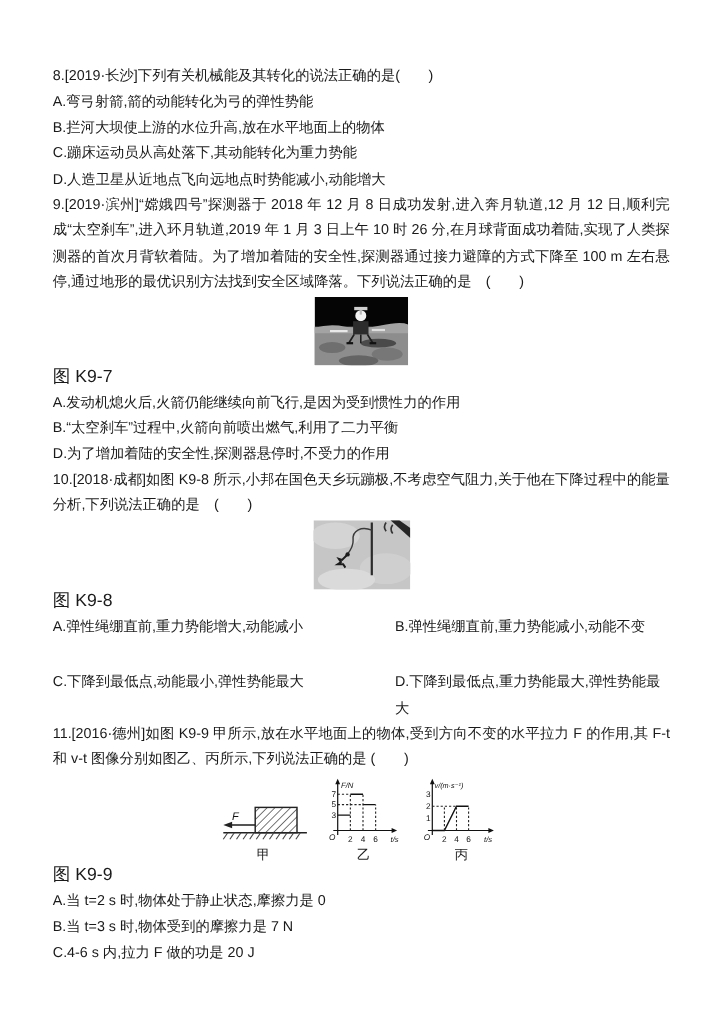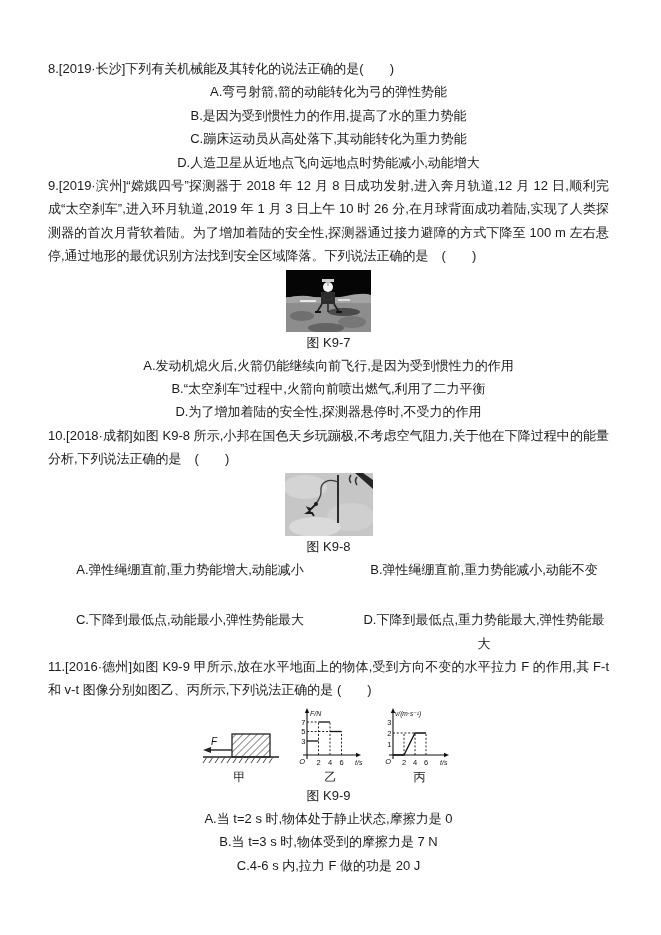--- a/index.html
+++ b/index.html
@@ -5,40 +5,40 @@
   * { box-sizing: border-box; }
   html,body { margin:0; padding:0; background:#ffffff; }
   .page {
     width:661px; height:935px; background:#ffffff; color:#000;
     font-family:"Liberation Sans","DejaVu Sans",sans-serif;
     position:relative; overflow:hidden;
   }
   .content { padding:57px 52px 0 48px; }
   p { margin:0; font-size:13px; line-height:23.4px; color:#1a1a1a; }
   .stem { text-align:justify; }
-  .opt { text-align:center; }
+  .opt { text-align:left; }
   .fig { text-align:center; }
   .fig svg { display:block; margin:2px auto 0 auto; }
-  .caption { font-size:13px; line-height:22px; text-align:center; color:#1a1a1a; }
+  .caption { font-size:16px; line-height:22px; text-align:left; color:#1a1a1a; }
   .opt-grid { display:grid; grid-template-columns:284px 1fr;gap:27px; }
   .figrow { display:flex; justify-content:center; align-items:flex-end; gap:16px; margin-top:3px; }
   .subfig { display:flex; flex-direction:column; align-items:center; }
   .sublabel { font-size:12px; line-height:15px; margin-top:1px; color:#1a1a1a; }
   .chart-text { font-family:"Liberation Sans","DejaVu Sans",sans-serif; fill:#111; }
   .ital { font-style:italic; }
 </style>
 </head>
 <body>
 
 <div class="page">
   <div class="content">
 
     <p class="stem">8.[2019·长沙]下列有关机械能及其转化的说法正确的是(　　)</p>
     <p class="opt">A.弯弓射箭,箭的动能转化为弓的弹性势能</p>
-    <p class="opt">B.是因为受到惯性力的作用,提高了水的重力势能</p>
+    <p class="opt">B.拦河大坝使上游的水位升高,放在水平地面上的物体</p>
     <p class="opt">C.蹦床运动员从高处落下,其动能转化为重力势能</p>
     <p class="opt">D.人造卫星从近地点飞向远地点时势能减小,动能增大</p>
 
     <p class="stem">9.[2019·滨州]“嫦娥四号”探测器于 2018 年 12 月 8 日成功发射,进入奔月轨道,12 月 12 日,顺利完成“太空刹车”,进入环月轨道,2019 年 1 月 3 日上午 10 时 26 分,在月球背面成功着陆,实现了人类探测器的首次月背软着陆。为了增加着陆的安全性,探测器通过接力避障的方式下降至 100 m 左右悬停,通过地形的最优识别方法找到安全区域降落。下列说法正确的是　(　　)</p>
 
     <div class="fig">
       <svg width="85" height="62" viewBox="0 0 85 62">
         <rect x="0" y="0" width="85" height="62" fill="#050505"></rect>
         <rect x="0" y="27" width="85" height="35" fill="#8d8d8d"></rect>
         <path d="M0,28 Q14,24 28,27 T60,26 T85,25 L85,33 L0,33 Z" fill="#a3a3a3"></path>

